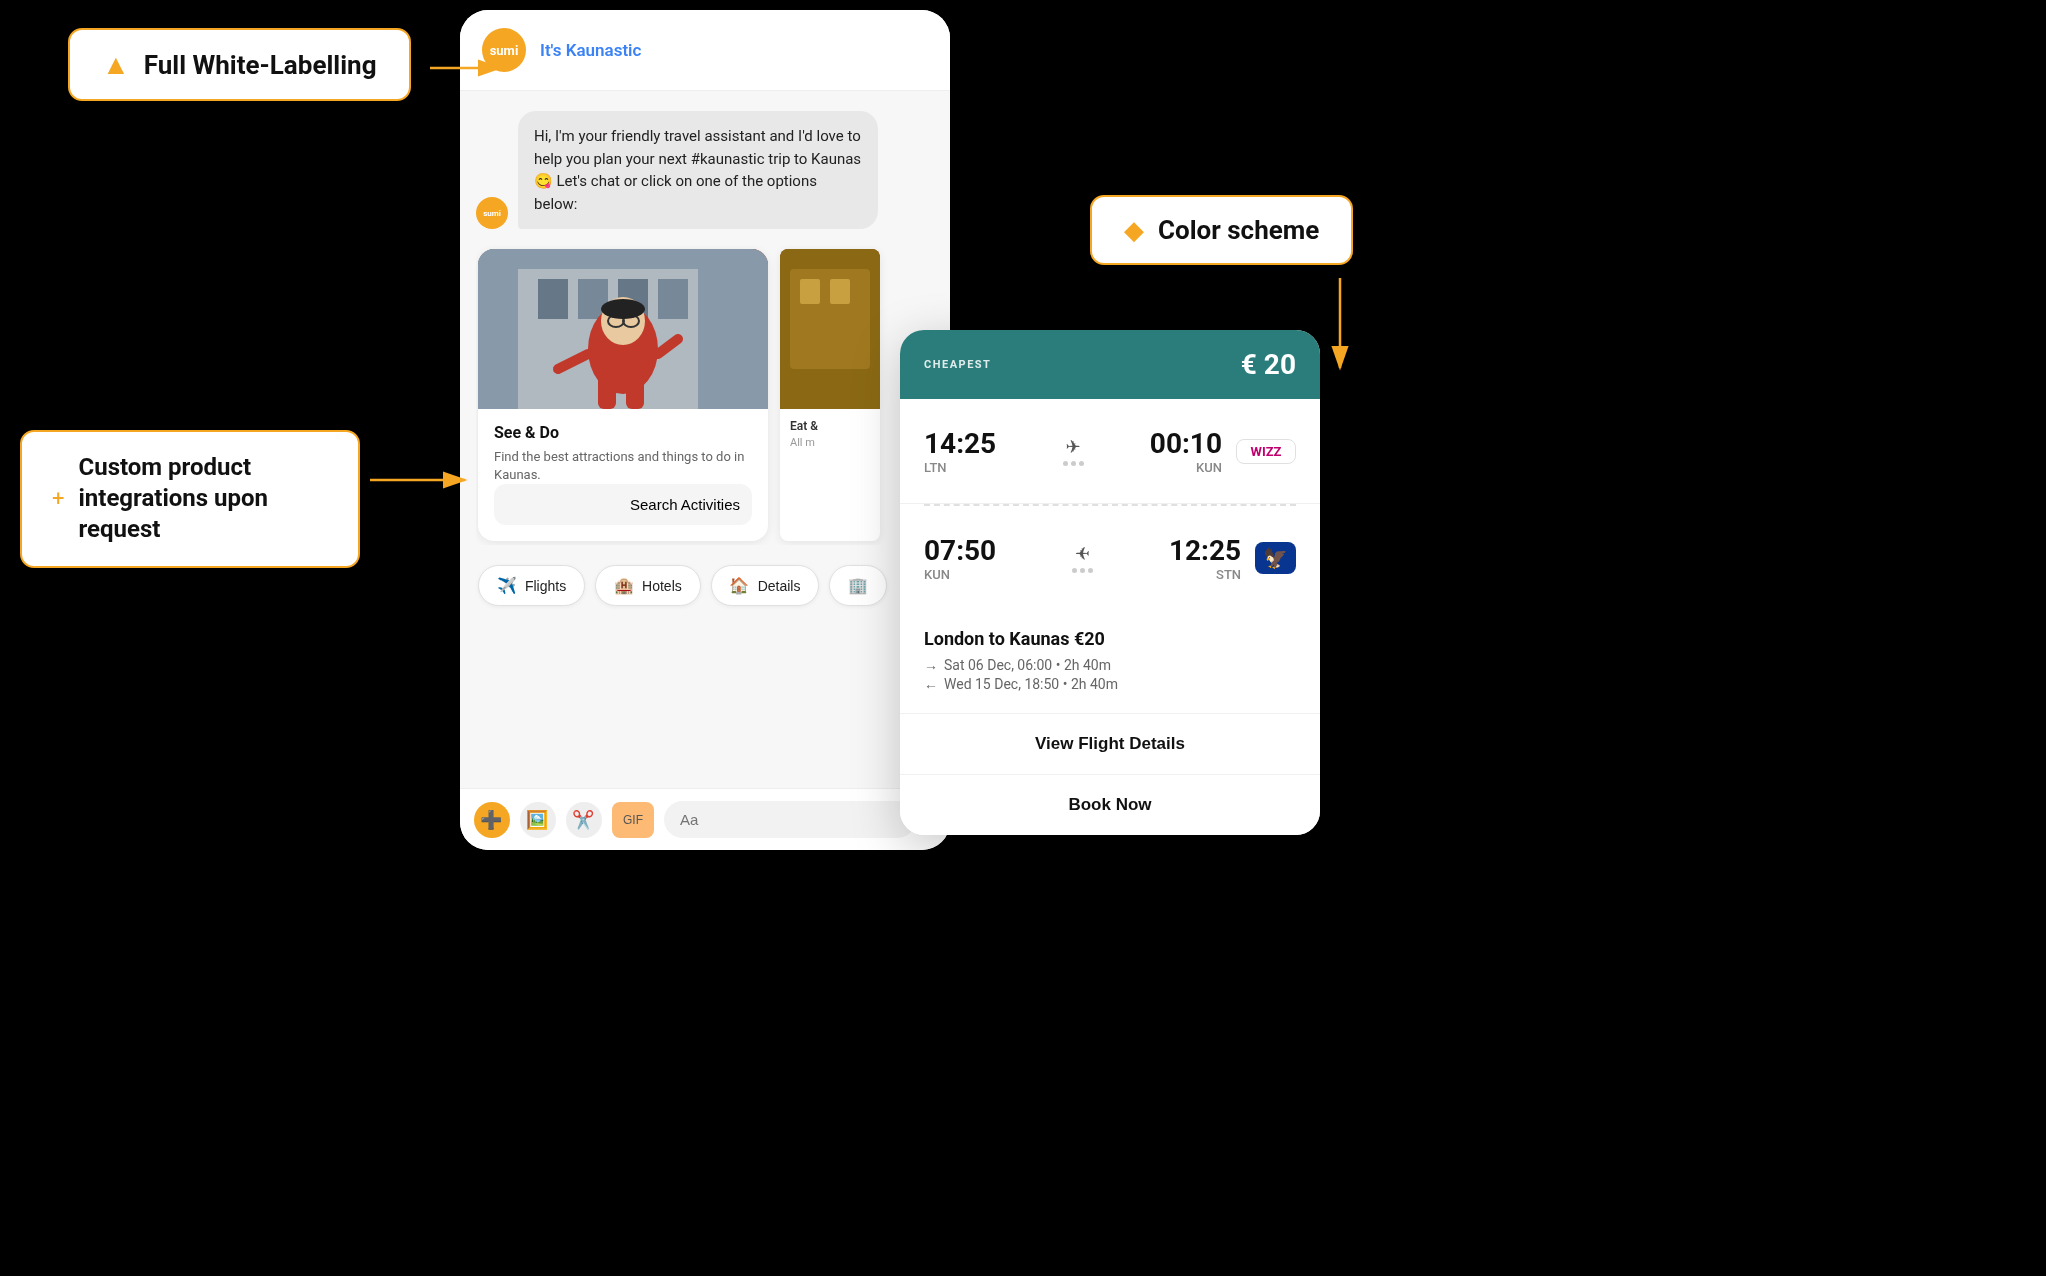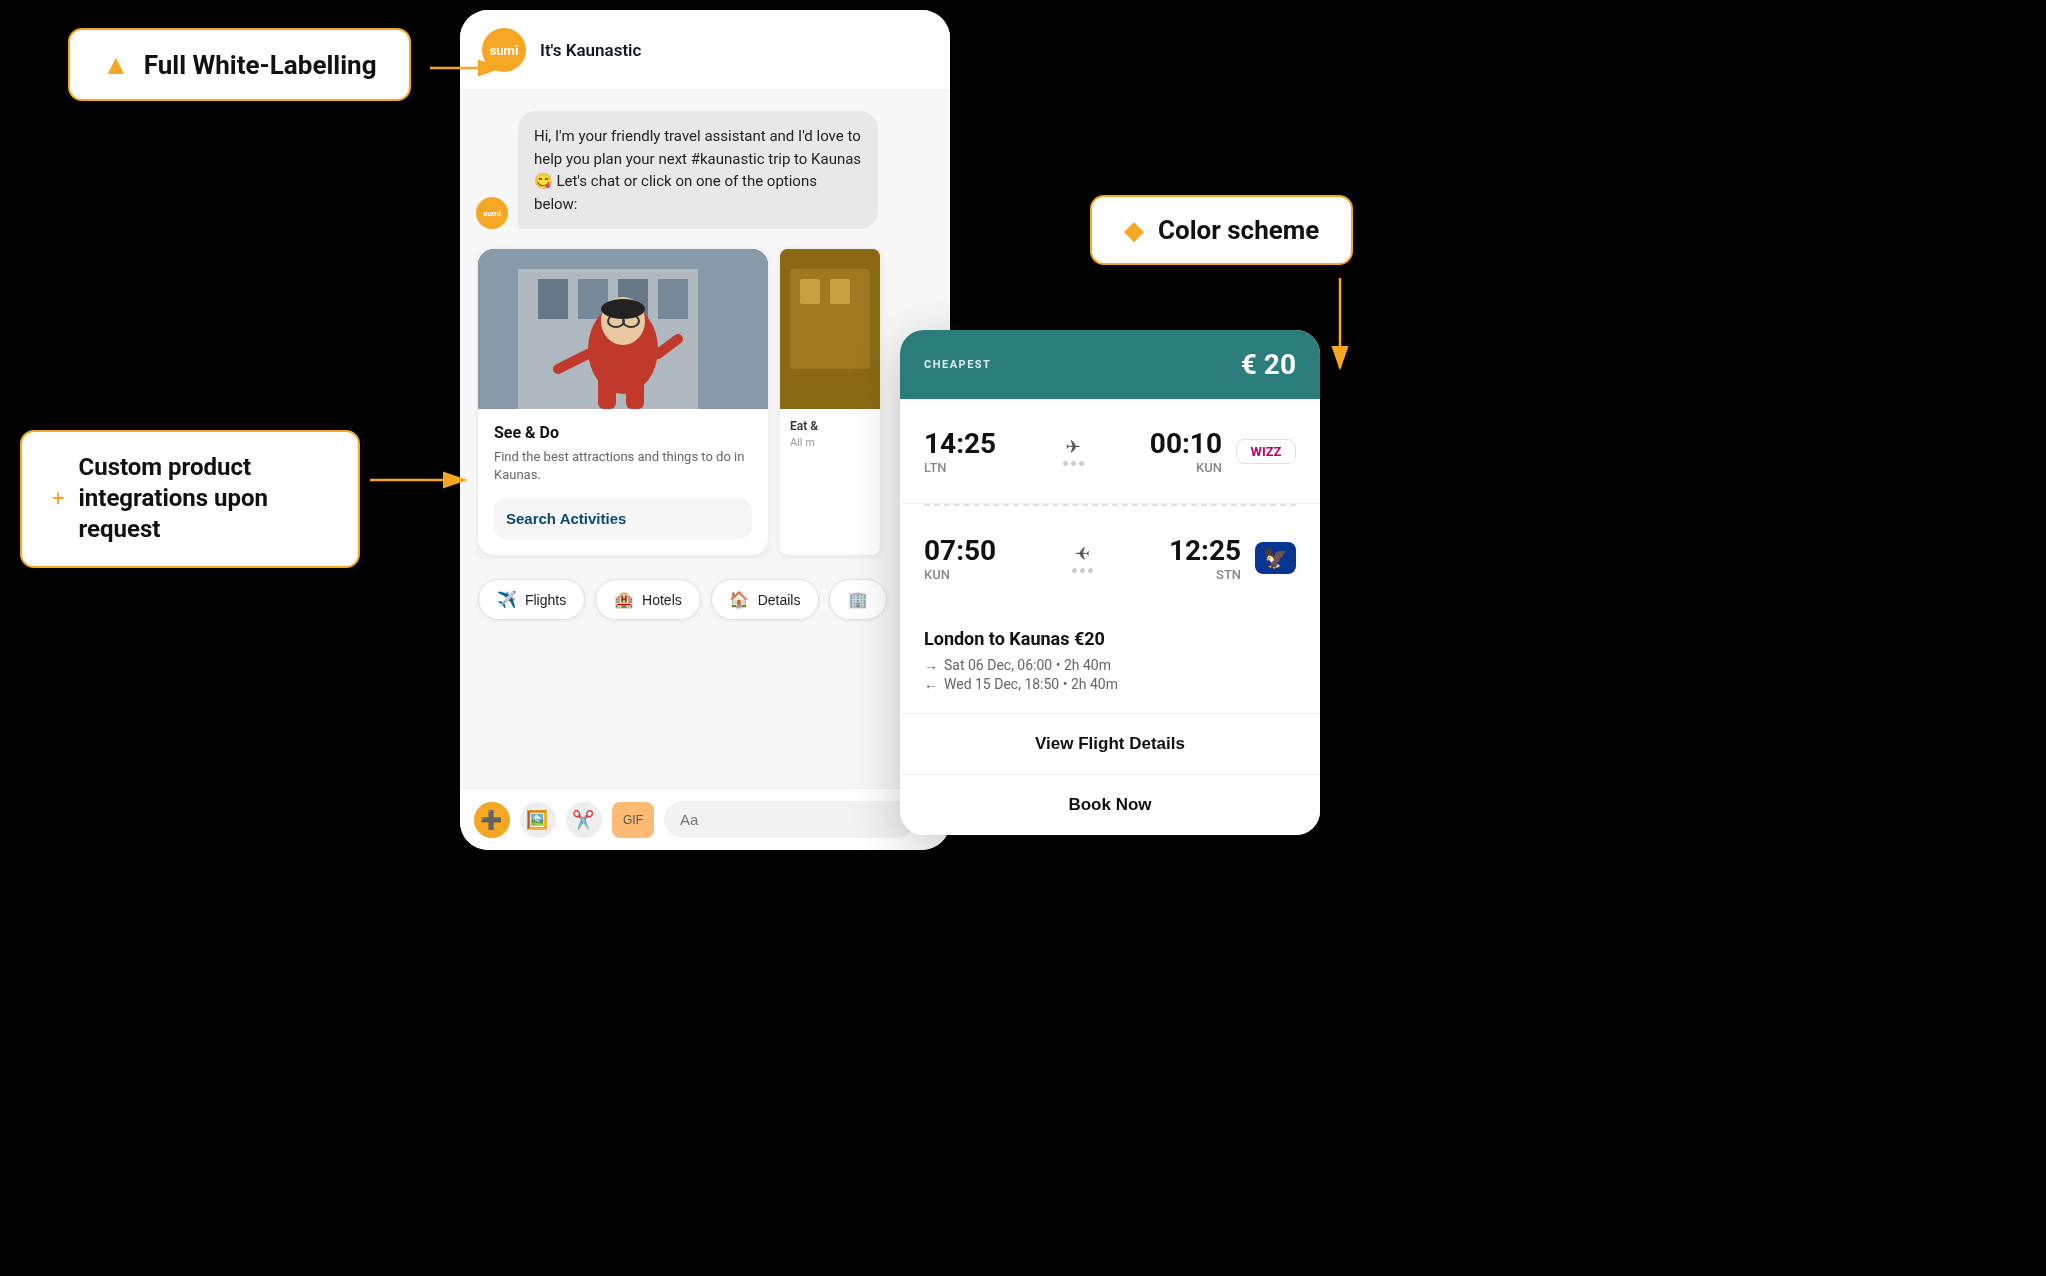--- a/index.html
+++ b/index.html
@@ -96,21 +96,21 @@
       align-items: center;
       justify-content: center;
       font-size: 13px;
       font-weight: 700;
       color: #fff;
       flex-shrink: 0;
     }
     .chat-header-title {
       font-size: 17px;
       font-weight: 600;
-      color: #0f172a;
+      color: #3b82f6;
     }
 
     .chat-body {
       flex: 1;
       overflow-y: auto;
       padding: 20px 16px;
       display: flex;
       flex-direction: column;
       gap: 16px;
       background: #f7f7f7;
@@ -173,34 +173,33 @@
     .activity-card-title {
       font-size: 16px;
       font-weight: 700;
       color: #111;
       margin-bottom: 6px;
     }
     .activity-card-desc {
       font-size: 13px;
       color: #666;
       line-height: 1.4;
-      margin-bottom: 14px;
     }
     .activity-card-btn {
       display: block;
       width: 100%;
       padding: 12px;
       background: #f5f5f5;
       border: none;
       border-radius: 12px;
       font-size: 15px;
-      font-weight: 700;
-      color: #0c4a6e;
+      font-weight: 400;
+      color: #000000;
       cursor: pointer;
-      text-align: left;
+      text-align: right;
     }
 
     
     .activity-card-partial {
       background: #fff;
       border-radius: 8px;
       box-shadow: 0 2px 10px rgba(0,0,0,0.08);
       width: 100px;
       flex-shrink: 0;
       overflow: hidden;

